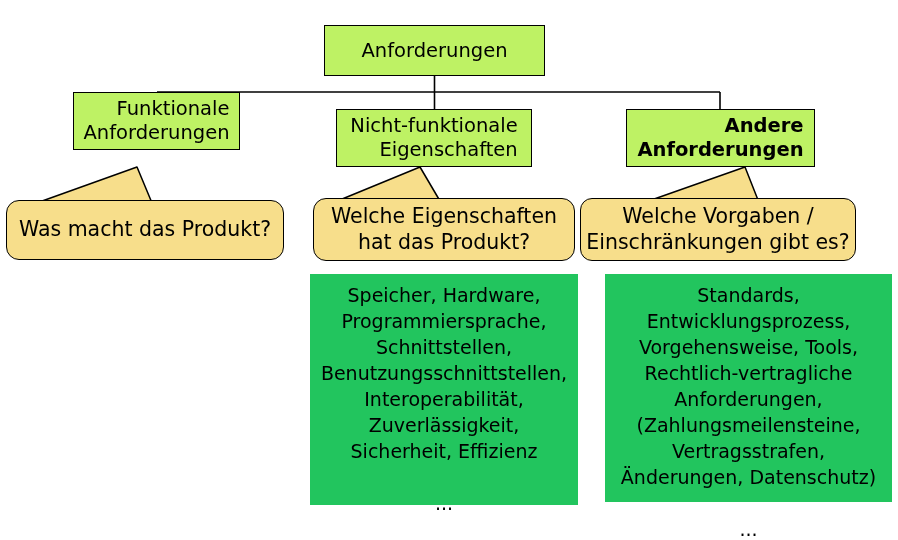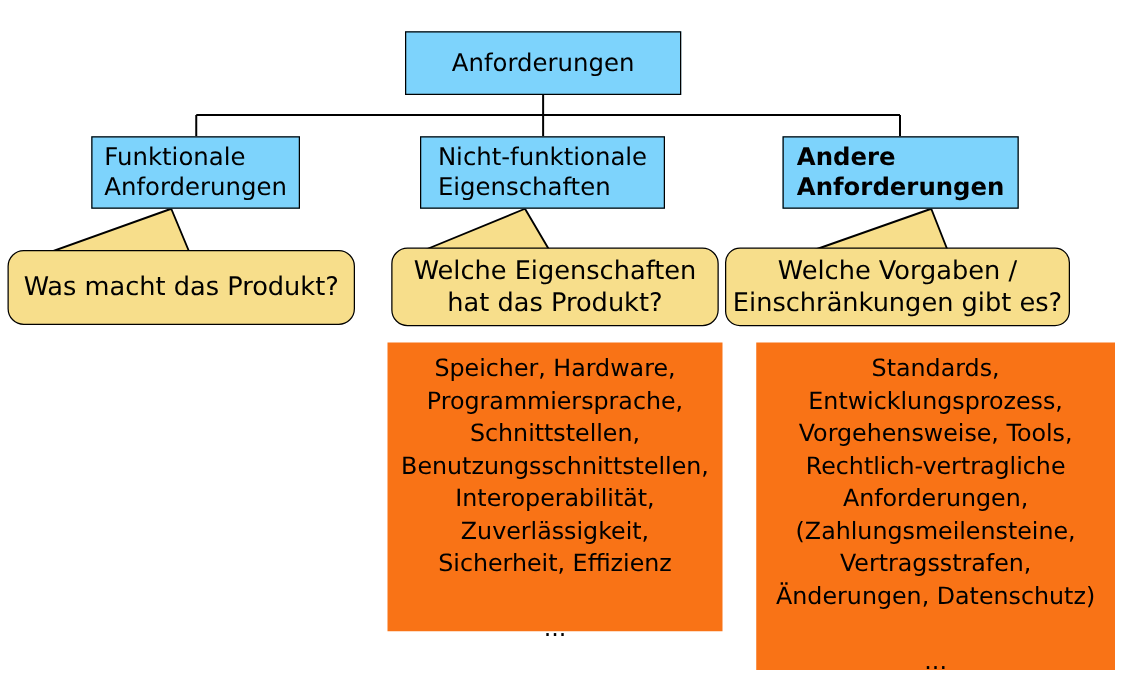--- a/index.html
+++ b/index.html
@@ -27,39 +27,39 @@
     left: 0;
     top: 0;
     width: 898px;
     height: 540px;
     pointer-events: none;
   }
   .node-box {
     position: absolute;
     box-sizing: border-box;
     border: 1.6px solid #000000;
-    background: #7dd3fc;
+    background: #bef264;
     display: flex;
     align-items: center;
     justify-content: center;
-    text-align: left;
+    text-align: right;
     line-height: 1.22;
     font-size: 19.5px;
     z-index: 3;
     white-space: pre-line;
   }
   #node-root {
     left: 324px;
     top: 25px;
     width: 221px;
     height: 51px;
   }
   #node-functional {
     left: 73px;
-    top: 109px;
+    top: 92px;
     width: 167px;
     height: 58px;
   }
   #node-nonfunctional {
     left: 336px;
     top: 109px;
     width: 196px;
     height: 58px;
   }
   #node-other {
@@ -99,39 +99,39 @@
   #callout-other {
     left: 580px;
     top: 198px;
     width: 276px;
     height: 63px;
     border-radius: 12px;
   }
   .detail-box {
     position: absolute;
     box-sizing: border-box;
-    background: #f97316;
+    background: #22c55e;
     text-align: center;
     line-height: 1.37;
     font-size: 19px;
     padding-top: 8px;
     z-index: 2;
     white-space: pre-line;
   }
   #detail-nonfunctional {
     left: 310px;
     top: 274px;
     width: 268px;
     height: 231px;
   }
   #detail-other {
     left: 605px;
     top: 274px;
     width: 287px;
-    height: 262px;
+    height: 228px;
   }
 </style>
 </head>
 <body>
 
 <div id="diagram">
 
   <svg class="connector-svg" viewBox="0 0 898 540" width="898" height="540" aria-hidden="true">
 
     <line x1="434.5" y1="76" x2="434.5" y2="92" stroke="#000000" stroke-width="1.6"></line>

